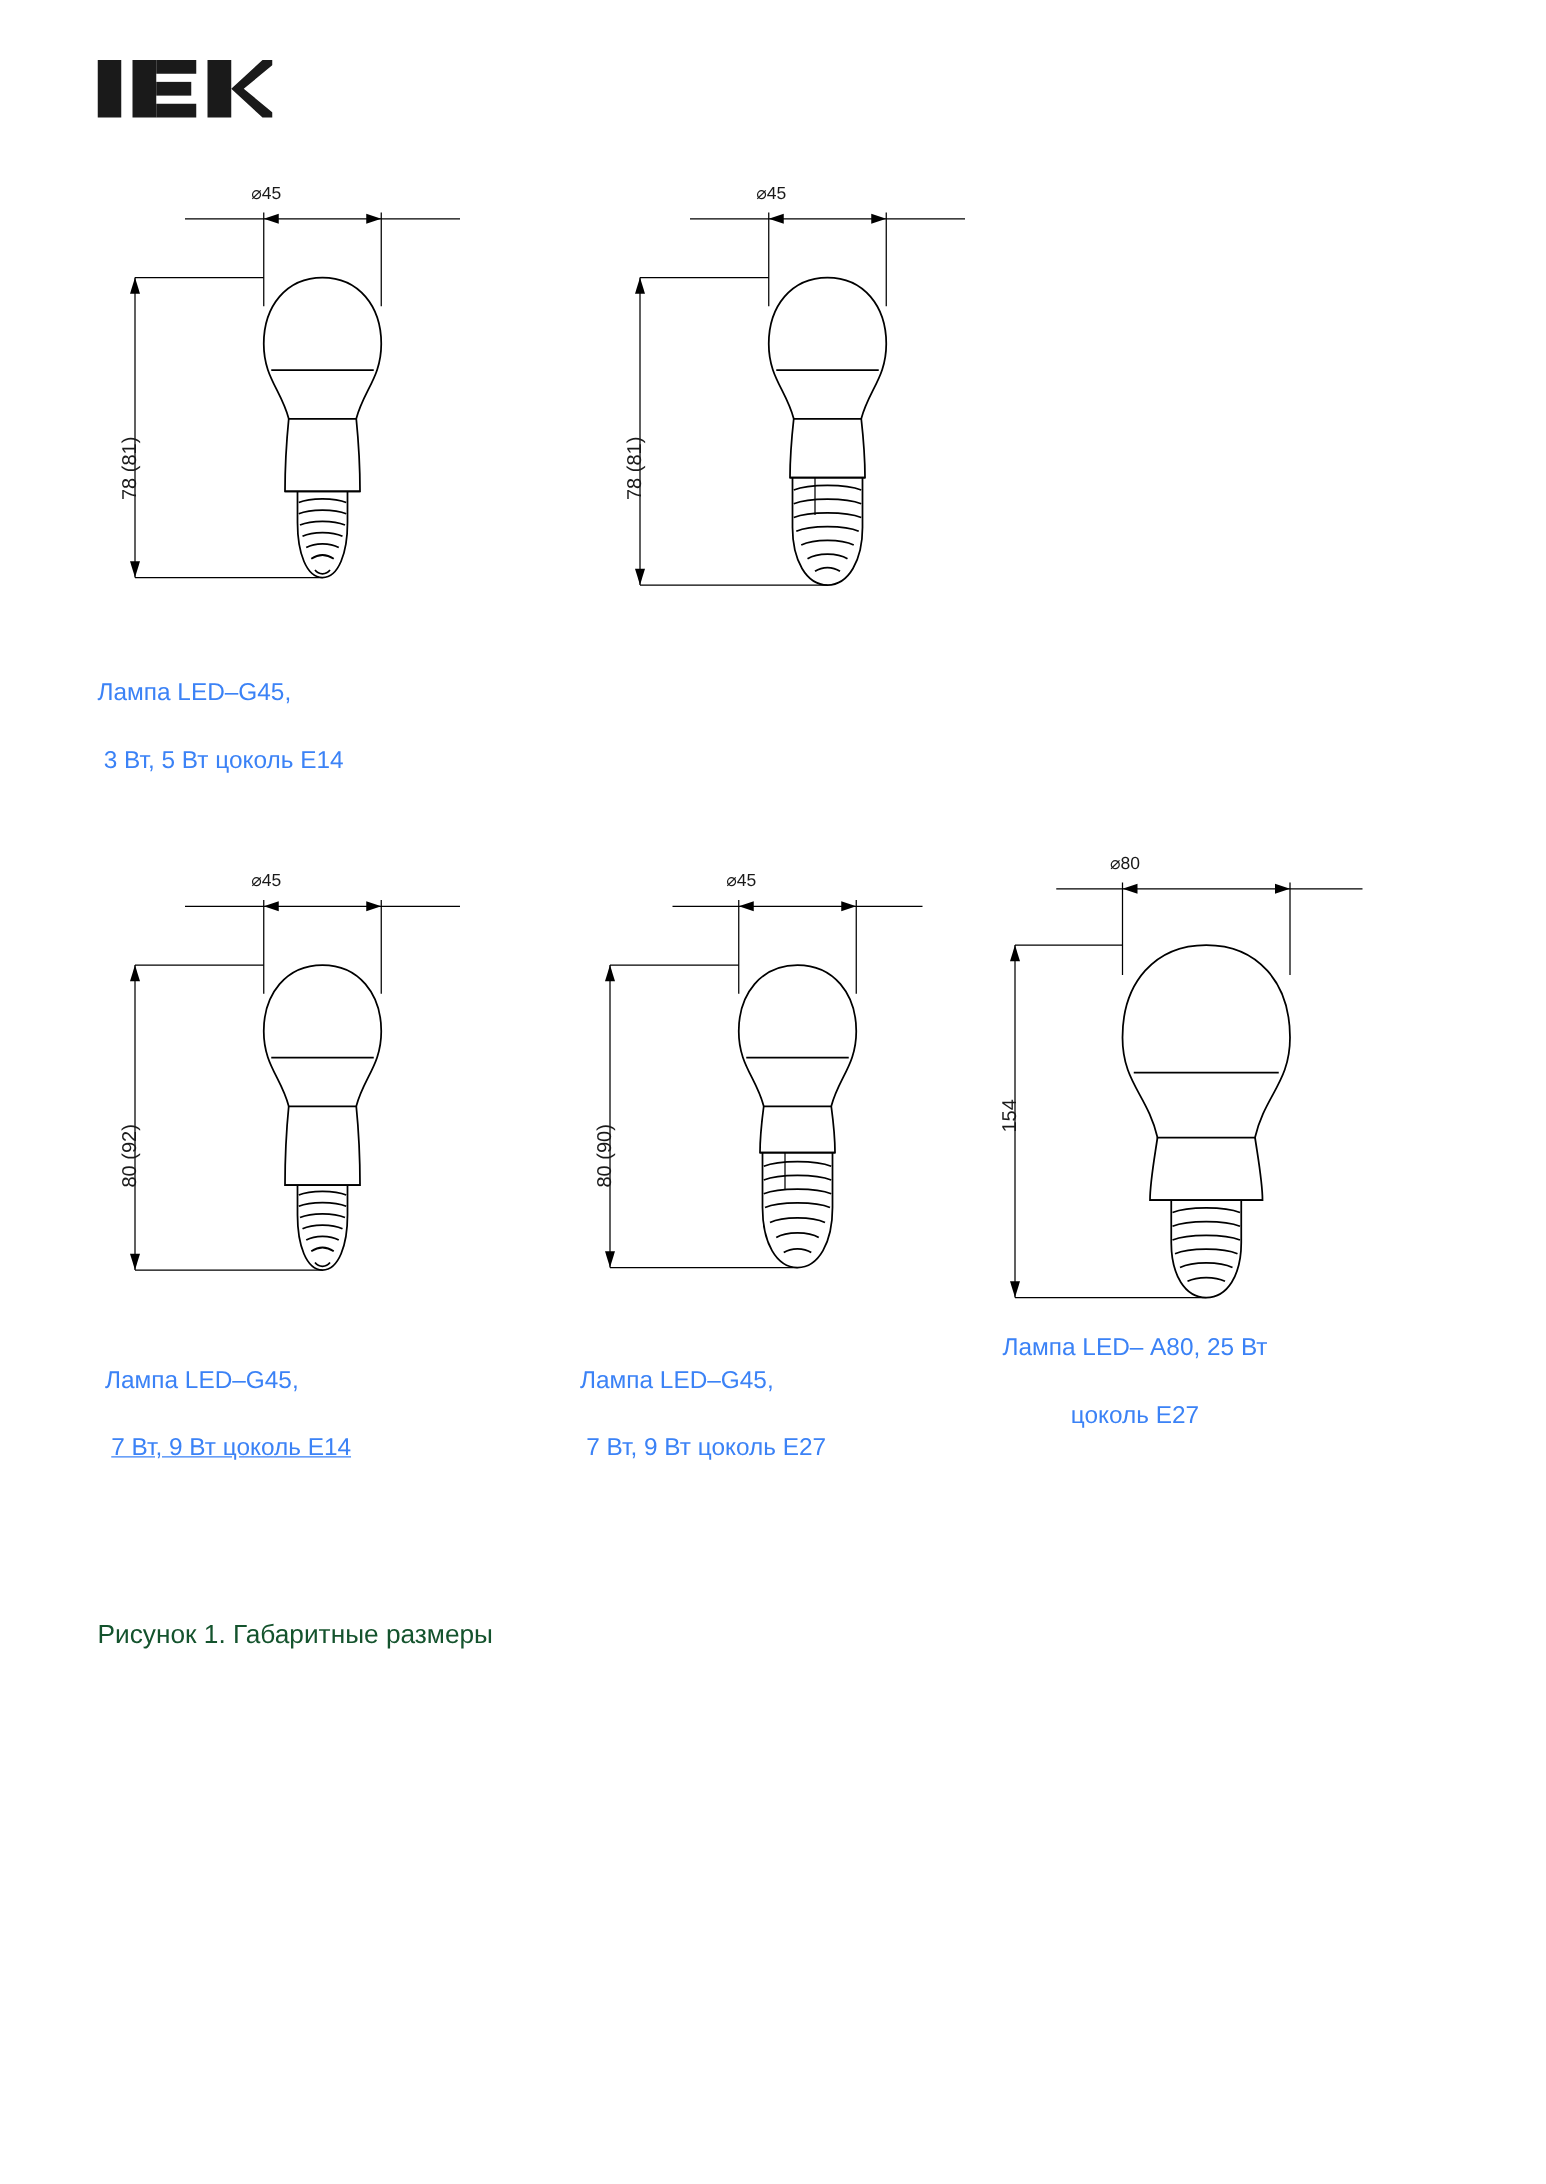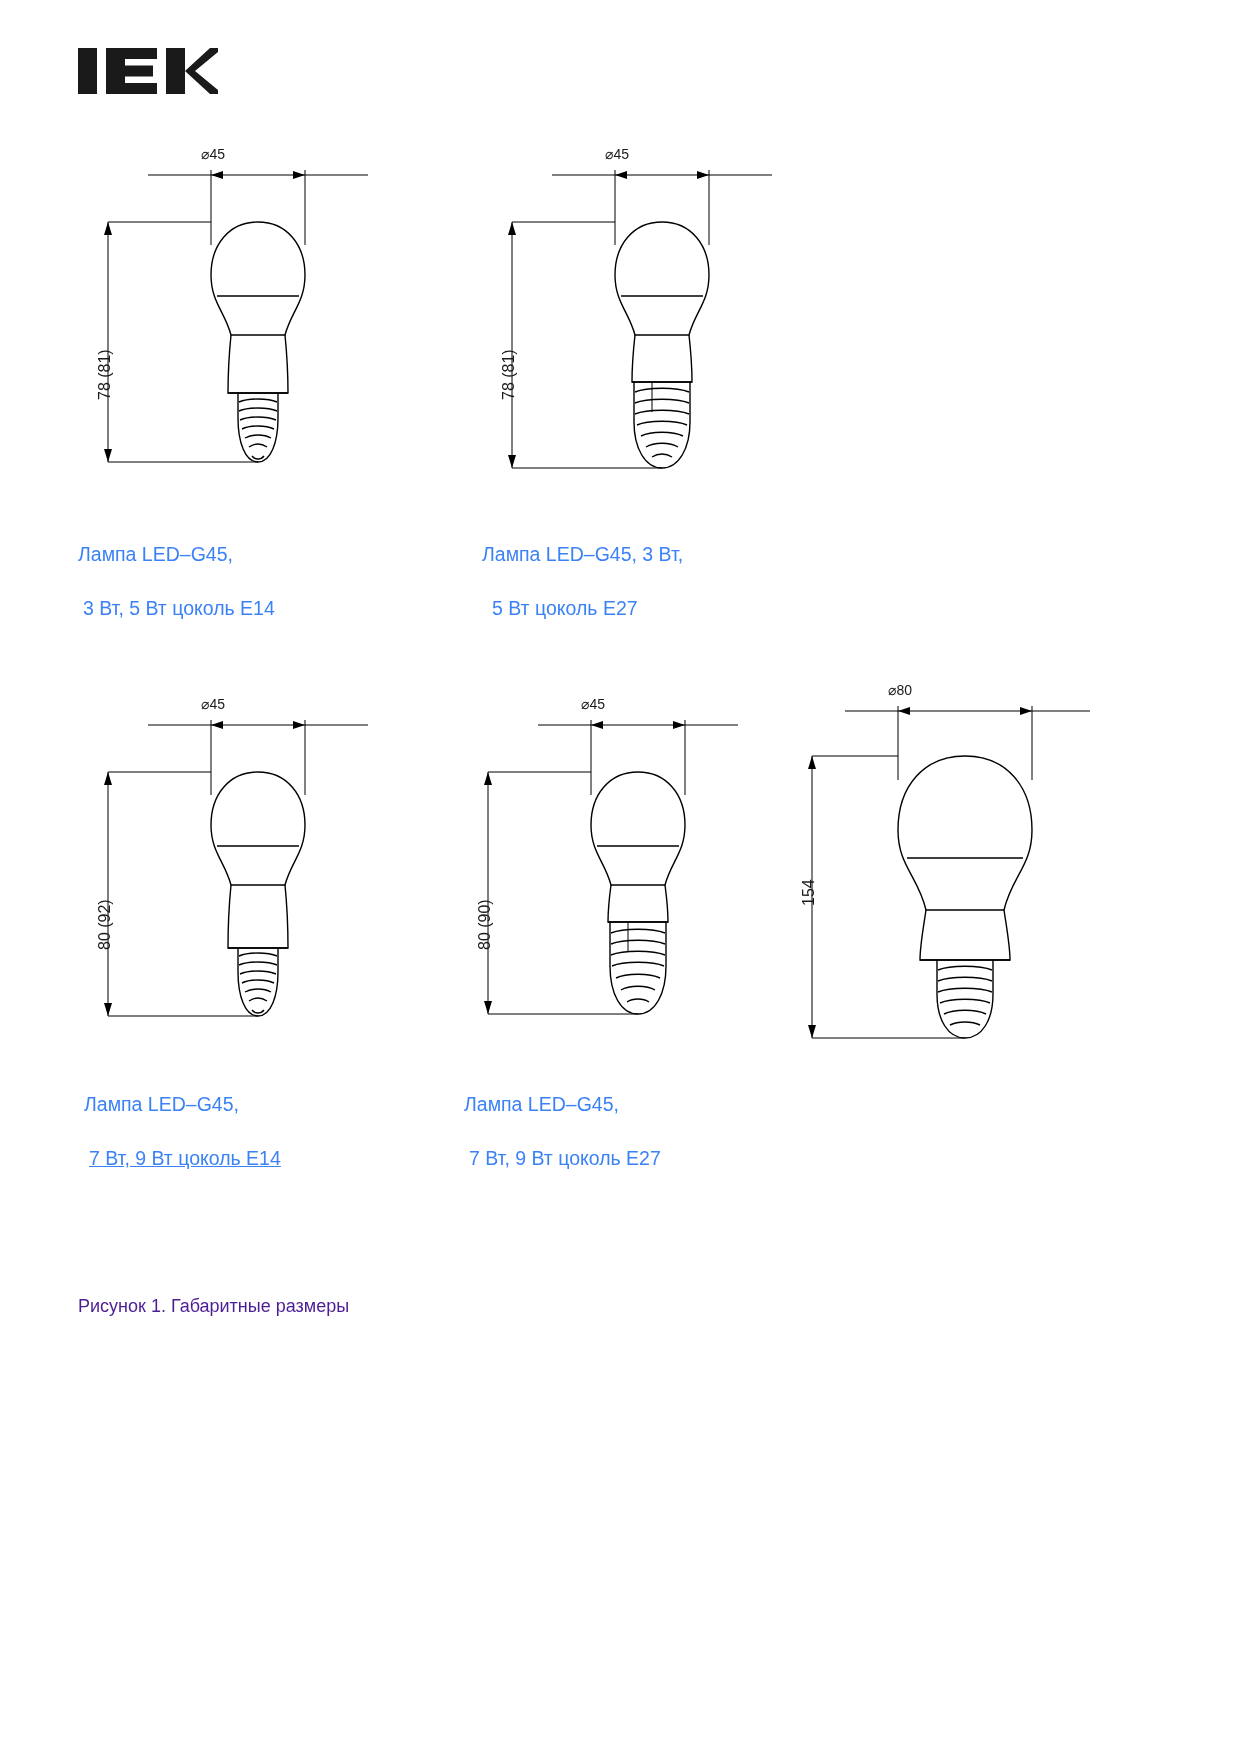--- a/index.html
+++ b/index.html
@@ -48,22 +48,22 @@
   .dim-label-h {
     position: absolute;
     font-size: 14px;
     white-space: nowrap;
   }
 
   .figure-caption-main {
     position: absolute;
     left: 78px;
     top: 1296px;
-    font-size: 18px;
-    color: #4c1d95;
+    font-size: 21px;
+    color: #14532d;
   }
 
   svg { display: block; }
 </style>
 </head>
 <body>
 
 <div class="logo">
   <svg width="140" height="58" viewBox="0 0 140 58" aria-hidden="true">
     <rect x="0" y="6" width="19" height="46" fill="#1a1a1a"></rect>
@@ -151,24 +151,20 @@
     <g stroke="#000" stroke-width="1">
       <line x1="30" y1="72" x2="30" y2="318"></line>
       <polygon points="30,72 26,85 34,85" fill="#000" stroke="none"></polygon>
       <polygon points="30,318 26,305 34,305" fill="#000" stroke="none"></polygon>
       <line x1="30" y1="72" x2="133" y2="72"></line>
       <line x1="30" y1="318" x2="180" y2="318"></line>
     </g>
   </svg>
   <div class="dim-label-h" style="left:123px; top:-4px;">⌀45</div>
   <div class="dim-label-v" style="left:18px; top:250px;">78 (81)</div>
-  <div class="caption" style="left:0px; top:364px;">
-    <span>Лампа LED–G45, 3 Вт,</span><br>
-    <span style="display:inline-block; margin-left:10px;">5 Вт цоколь Е27</span>
-  </div>
 </div>
 
 <div class="figure" style="left:78px; top:700px; width:330px; height:430px;">
   <svg width="330" height="360" viewBox="0 0 330 360">
     <g fill="none" stroke="#000" stroke-width="1.4">
       <path d="M133,125 C133,95 151,72 180,72 C209,72 227,95 227,125 C227,152 213,162 207,185 L153,185 C147,162 133,152 133,125 Z"></path>
       <line x1="139" y1="146" x2="221" y2="146"></line>
       <path d="M153,185 C151,205 150,225 150,248 L210,248 C210,225 209,205 207,185"></path>
       <line x1="150" y1="248" x2="210" y2="248"></line>
       <path d="M160,248 L160,272 C160,296 167,316 180,316 C193,316 200,296 200,272 L200,248"></path>
@@ -273,15 +269,19 @@
     <g stroke="#000" stroke-width="1">
       <line x1="22" y1="58" x2="22" y2="340"></line>
       <polygon points="22,58 18,71 26,71" fill="#000" stroke="none"></polygon>
       <polygon points="22,340 18,327 26,327" fill="#000" stroke="none"></polygon>
       <line x1="22" y1="58" x2="108" y2="58"></line>
       <line x1="22" y1="340" x2="175" y2="340"></line>
     </g>
   </svg>
   <div class="dim-label-h" style="left:98px; top:-16px;">⌀80</div>
   <div class="dim-label-v" style="left:10px; top:208px;">154</div>
+  <div class="caption" style="left:12px; top:340px;">
+    <span>Лампа LED– А80, 25 Вт</span><br>
+    <span>цоколь Е27</span>
+  </div>
 </div>
 
 <div class="figure-caption-main">Рисунок 1. Габаритные размеры</div>
 
 </body></html>

